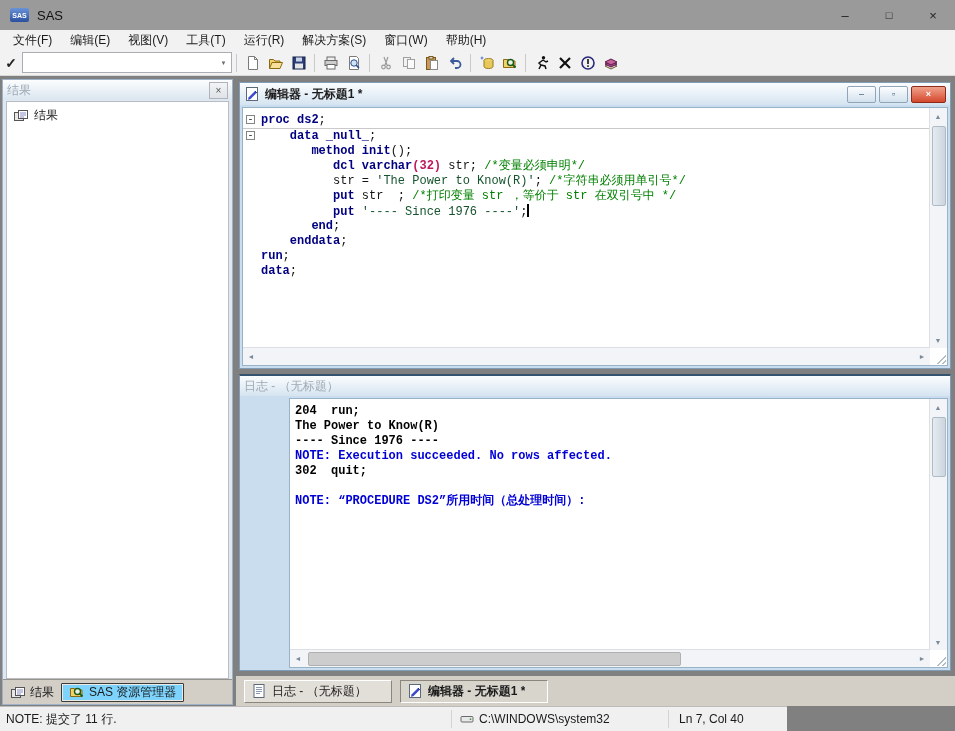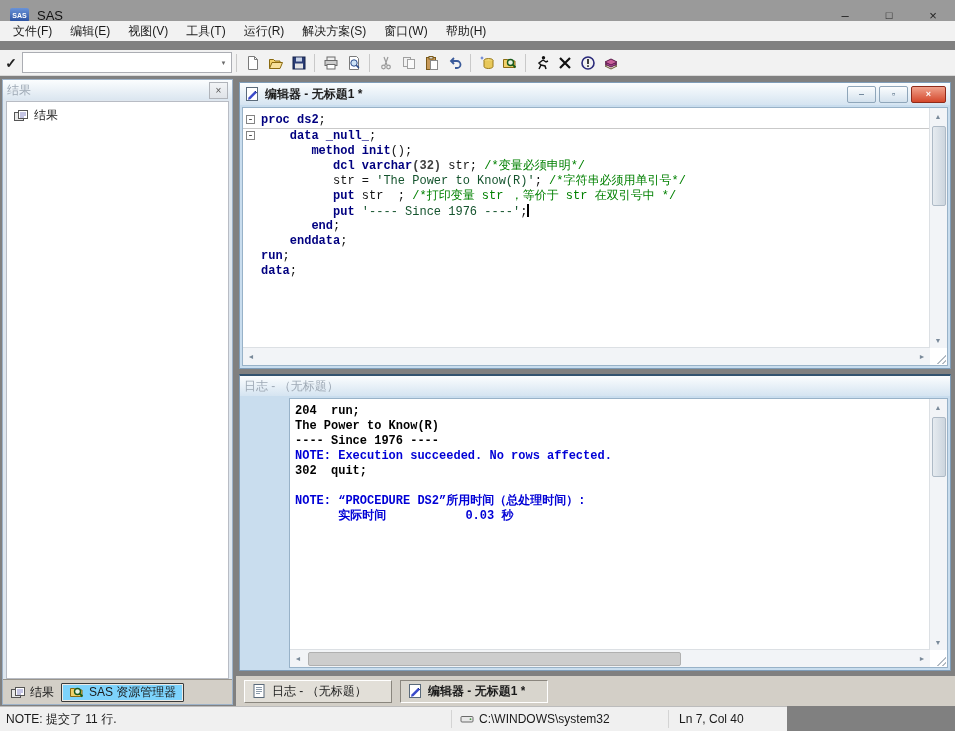--- a/index.html
+++ b/index.html
@@ -9,21 +9,21 @@
   .flex{display:flex;align-items:center;}
 
   
   #title-bar{left:0;top:0;width:955px;height:30px;background:#9a9a9a;display:flex;align-items:center;border-bottom:1px solid #8a8a8a;}
   #sas-logo{width:19px;height:14px;margin:0 8px 0 10px;border-radius:2px;background:linear-gradient(#6a93d8,#2a4f9e);
             color:#fff;font-size:7px;font-weight:bold;display:flex;align-items:center;justify-content:center;}
   #win-title{font-size:13px;color:#111;}
   #win-controls{margin-left:auto;display:flex;height:30px;}
   .wc{width:44px;height:30px;display:flex;align-items:center;justify-content:center;font-size:13px;color:#222;}
 
-  #menu-bar{left:0;top:21px;width:955px;height:20px;background:#f2f2f2;display:flex;align-items:center;padding-left:4px;box-sizing:border-box;}
+  #menu-bar{left:0;top:30px;width:955px;height:20px;background:#f2f2f2;display:flex;align-items:center;padding-left:4px;box-sizing:border-box;}
   .menu-item{padding:0 9px;height:20px;line-height:20px;}
 
   #toolbar{left:0;top:50px;width:955px;height:26px;background:#f2f2f2;border-bottom:1px solid #d9d9d9;display:flex;align-items:center;box-sizing:border-box;}
   #cmd-check{width:22px;text-align:center;font-size:14px;font-weight:bold;color:#222;}
   #cmd-combo{width:208px;height:19px;background:#fff;border:1px solid #abadb3;display:flex;align-items:center;position:relative;}
   #cmd-input{border:none;outline:none;flex:1;height:15px;font-size:12px;padding:0 3px;min-width:0;}
   #cmd-arrow{width:15px;height:17px;font-size:6px;color:#6a6a6a;display:flex;align-items:center;justify-content:center;}
   .tb-sep{width:1px;height:18px;background:#c9c9c9;margin:0 4px;}
   .tb-icon{width:23px;height:22px;display:flex;align-items:center;justify-content:center;}
 
@@ -42,21 +42,21 @@
   
   #editor-window{left:239px;top:82px;width:712px;height:287px;}
   #editor-body{top:24px;}
   #code-area{position:absolute;left:0;top:0;right:17px;bottom:17px;overflow:hidden;
              font-family:"Liberation Mono",monospace;font-size:12px;padding-top:5px;}
   .code-line{height:15px;line-height:15px;white-space:pre;position:relative;padding-left:18px;}
   .code-line.ruled{border-bottom:1px solid #c9c9c9;}
   .fold-box{position:absolute;left:3px;top:2px;width:9px;height:9px;border:1px solid #848484;background:#fff;
             color:#333;font-size:10px;line-height:7px;text-align:center;box-sizing:border-box;}
   .tk-kw{color:#000080;font-weight:bold;}
-  .tk-num{color:#404040;font-weight:bold;}
+  .tk-num{color:#be185d;font-weight:bold;}
   .tk-str{color:#14532d;}
   .tk-com{color:#008000;}
   .tk-pl{color:#141414;}
   .caret{display:inline-block;width:2px;height:13px;background:#000;vertical-align:-2px;}
 
   
   #log-window{left:239px;top:374px;width:712px;height:297px;border-top:2px solid #33536f;}
   #log-window .win-title{height:20px;}
   #log-body{top:22px;margin-left:47px;}
   #log-area{position:absolute;left:0;top:0;right:17px;bottom:17px;overflow:hidden;
@@ -368,21 +368,20 @@
   </div>
   <div class="win-body" id="log-body">
     <div id="log-area">
         <div class="log-line log-src">204  run;</div>
         <div class="log-line log-src">The Power to Know(R)</div>
         <div class="log-line log-src">---- Since 1976 ----</div>
         <div class="log-line log-note">NOTE: Execution succeeded. No rows affected.</div>
         <div class="log-line log-src">302  quit;</div>
         <div class="log-line log-src"></div>
         <div class="log-line log-note">NOTE: “PROCEDURE DS2”所用时间（总处理时间）:</div>
-        <div class="log-line log-note">      实际时间           0.03 秒</div>
       </div>
     <div class="vscroll">
       <span class="sarr up">▲</span>
       <div class="vthumb" style="top:18px;height:58px;"></div>
       <span class="sarr down">▼</span>
     </div>
     <div class="hscroll">
       <span class="sarr left">◄</span>
       <div class="hthumb" style="left:18px;width:58%;"></div>
       <span class="sarr right">►</span>

